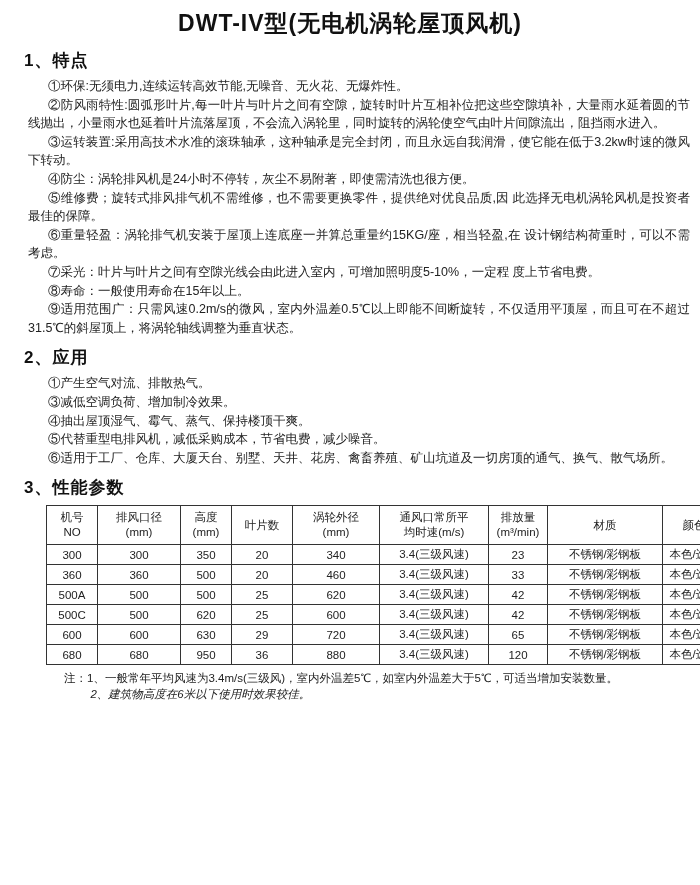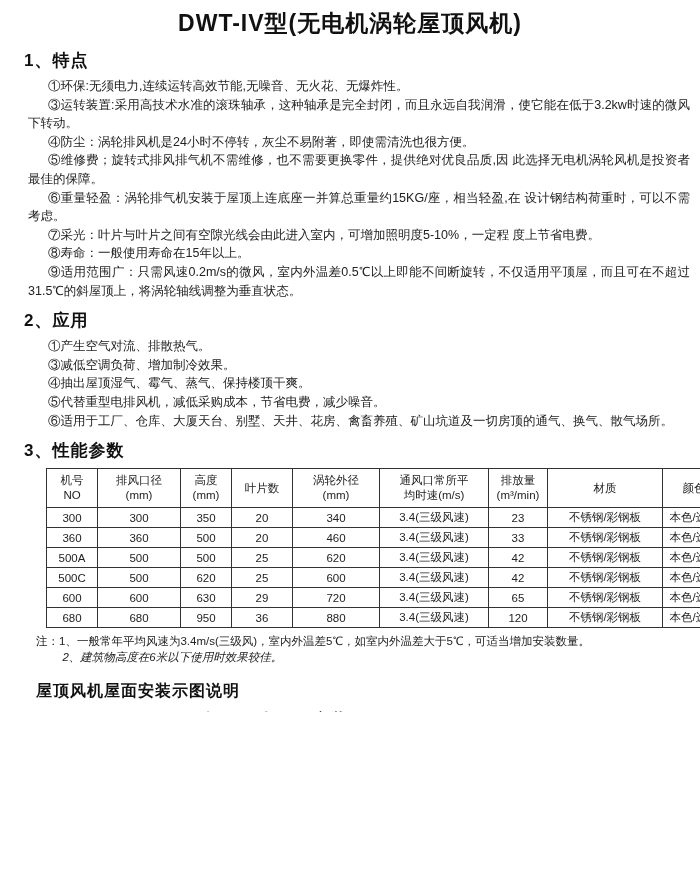--- a/index.html
+++ b/index.html
@@ -33,21 +33,21 @@
   table.perf td { height:17px; }
   table.perf th:nth-child(1){width:48px}
   table.perf th:nth-child(2){width:80px}
   table.perf th:nth-child(3){width:48px}
   table.perf th:nth-child(4){width:58px}
   table.perf th:nth-child(5){width:84px}
   table.perf th:nth-child(6){width:106px}
   table.perf th:nth-child(7){width:56px}
   table.perf th:nth-child(8){width:112px}
   table.perf th:nth-child(9){width:60px}
-  .notes { margin:2px 0 0 8px; }
+  .notes { margin:2px 0 0 36px; }
   .notes .note { font-size:11.5px; line-height:16px; margin:0; color:#222; }
   .notes .note-2 { padding-left:2.3em;font-style:italic; }
   .install-heading {
     font-size:16px; font-weight:600; margin:16px 0 2px 8px; color:#111;
     letter-spacing:1px;
   }
   .install-subheading {
     font-size:16px; font-weight:600; margin:8px 0 2px 28px; color:#111;
     letter-spacing:1px;
     text-decoration:underline;
@@ -63,20 +63,21 @@
 </head>
 <body>
 
 <div class="page">
 
   <h1 class="title">DWT-IV型(无电机涡轮屋顶风机)</h1>
 
   <h2 class="sec-heading">1、特点</h2>
   <div class="paras">
       <p class="para">①环保:无须电力,连续运转高效节能,无噪音、无火花、无爆炸性。</p>
+      <p class="para">②防风雨特性:圆弧形叶片,每一叶片与叶片之间有空隙，旋转时叶片互相补位把这些空隙填补，大量雨水延着圆的节线抛出，小量雨水也延着叶片流落屋顶，不会流入涡轮里，同时旋转的涡轮使空气由叶片间隙流出，阻挡雨水进入。</p>
       <p class="para">③运转装置:采用高技术水准的滚珠轴承，这种轴承是完全封闭，而且永远自我润滑，使它能在低于3.2kw时速的微风下转动。</p>
       <p class="para">④防尘：涡轮排风机是24小时不停转，灰尘不易附著，即使需清洗也很方便。</p>
       <p class="para">⑤维修费；旋转式排风排气机不需维修，也不需要更换零件，提供绝对优良品质,因 此选择无电机涡轮风机是投资者最佳的保障。</p>
       <p class="para">⑥重量轻盈：涡轮排气机安装于屋顶上连底座一并算总重量约15KG/座，相当轻盈,在 设计钢结构荷重时，可以不需考虑。</p>
       <p class="para">⑦采光：叶片与叶片之间有空隙光线会由此进入室内，可增加照明度5-10%，一定程 度上节省电费。</p>
       <p class="para">⑧寿命：一般使用寿命在15年以上。</p>
       <p class="para">⑨适用范围广：只需风速0.2m/s的微风，室内外温差0.5℃以上即能不间断旋转，不仅适用平顶屋，而且可在不超过31.5℃的斜屋顶上，将涡轮轴线调整为垂直状态。</p>
     </div>
 
   <h2 class="sec-heading">2、应用</h2>

